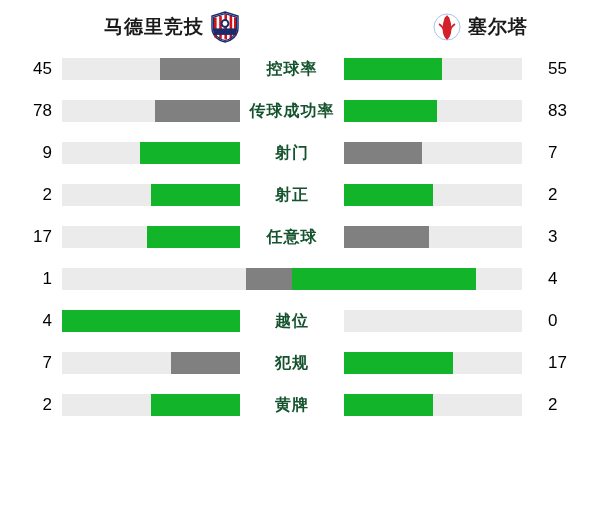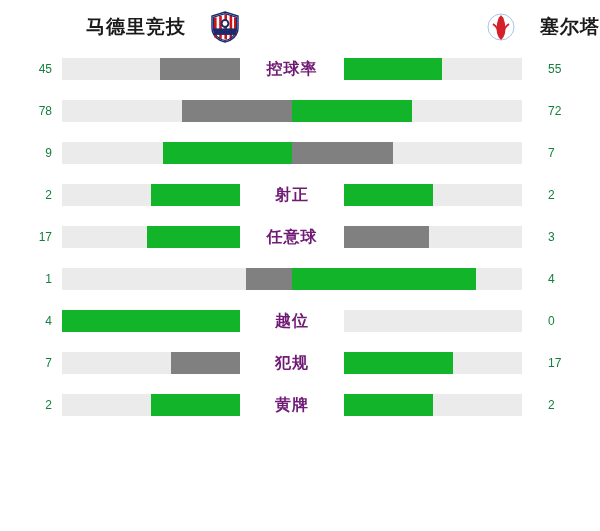--- a/index.html
+++ b/index.html
@@ -25,31 +25,31 @@
     display: flex;
     align-items: center;
     justify-content: center;
     height: 48px;
     padding-top: 6px;
     box-sizing: border-box;
   }
   .team {
     display: flex;
     align-items: center;
-    gap: 24px;
+    gap: 6px;
   }
   .team-home {
     width: 250px;
     justify-content: flex-end;
     padding-right: 10px;
     box-sizing: border-box;
   }
   .team-away {
     width: 250px;
-    justify-content: flex-end;
+    justify-content: center;
     padding-left: 10px;
     box-sizing: border-box;
   }
   .team-name {
     font-size: 19px;
     font-weight: bold;
     color: #1a1a1a;
     letter-spacing: 1px;
     white-space: nowrap;
   }
@@ -67,22 +67,22 @@
     padding: 0 18px;
     box-sizing: border-box;
   }
   .row {
     display: flex;
     align-items: center;
     height: 42px;
   }
   .val {
     width: 44px;
-    font-size: 12px;
-    color: #15803d;
+    font-size: 17px;
+    color: #000000;
     flex: 0 0 auto;
   }
   .val-left {
     text-align: right;
     padding-right: 10px;
     box-sizing: border-box;
   }
   .val-right {
     text-align: left;
     padding-left: 10px;
@@ -106,21 +106,21 @@
   }
   .bar-right .fill {
     left: 0;
   }
   .label {
     width: 104px;
     flex: 0 0 auto;
     text-align: center;
     font-size: 16px;
     font-weight: bold;
-    color: #701a75;
+    color: #14532d;
     letter-spacing: 1px;
     white-space: nowrap;
   }
 </style>
 </head>
 <body>
 
 <div class="wrap">
 
   <div class="header">
@@ -169,30 +169,32 @@
         <div class="bar bar-right">
           <div class="fill" style="width: 55%; background: rgb(18, 181, 42);"></div>
         </div>
         <div class="val val-right">55</div>
       </div>
       <div class="row">
         <div class="val val-left">78</div>
         <div class="bar bar-left">
           <div class="fill" style="width: 48%; background: rgb(128, 128, 128);"></div>
         </div>
+        <div class="label">传球成功率</div>
         <div class="bar bar-right">
           <div class="fill" style="width: 52%; background: rgb(18, 181, 42);"></div>
         </div>
-        <div class="val val-right">72</div>
+        <div class="val val-right">83</div>
       </div>
       <div class="row">
         <div class="val val-left">9</div>
         <div class="bar bar-left">
           <div class="fill" style="width: 56%; background: rgb(18, 181, 42);"></div>
         </div>
+        <div class="label">射门</div>
         <div class="bar bar-right">
           <div class="fill" style="width: 44%; background: rgb(128, 128, 128);"></div>
         </div>
         <div class="val val-right">7</div>
       </div>
       <div class="row">
         <div class="val val-left">2</div>
         <div class="bar bar-left">
           <div class="fill" style="width: 50%; background: rgb(18, 181, 42);"></div>
         </div>

